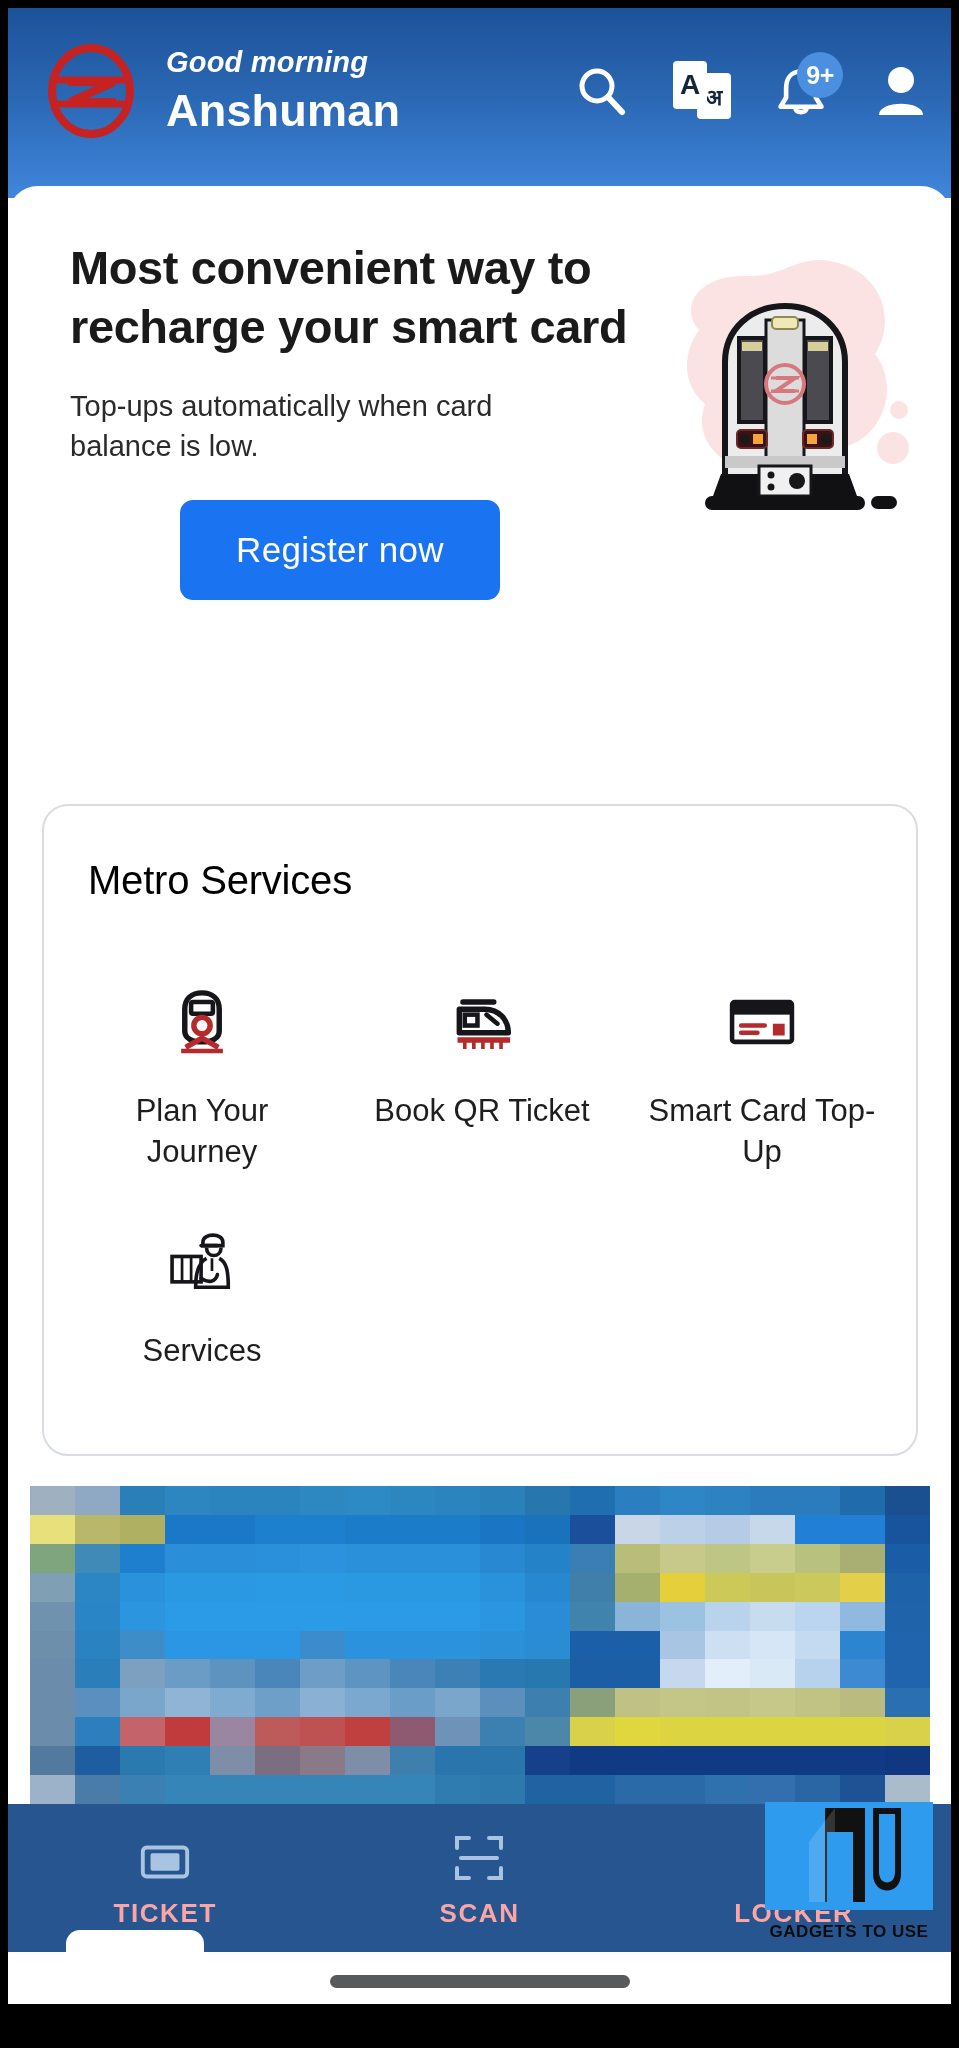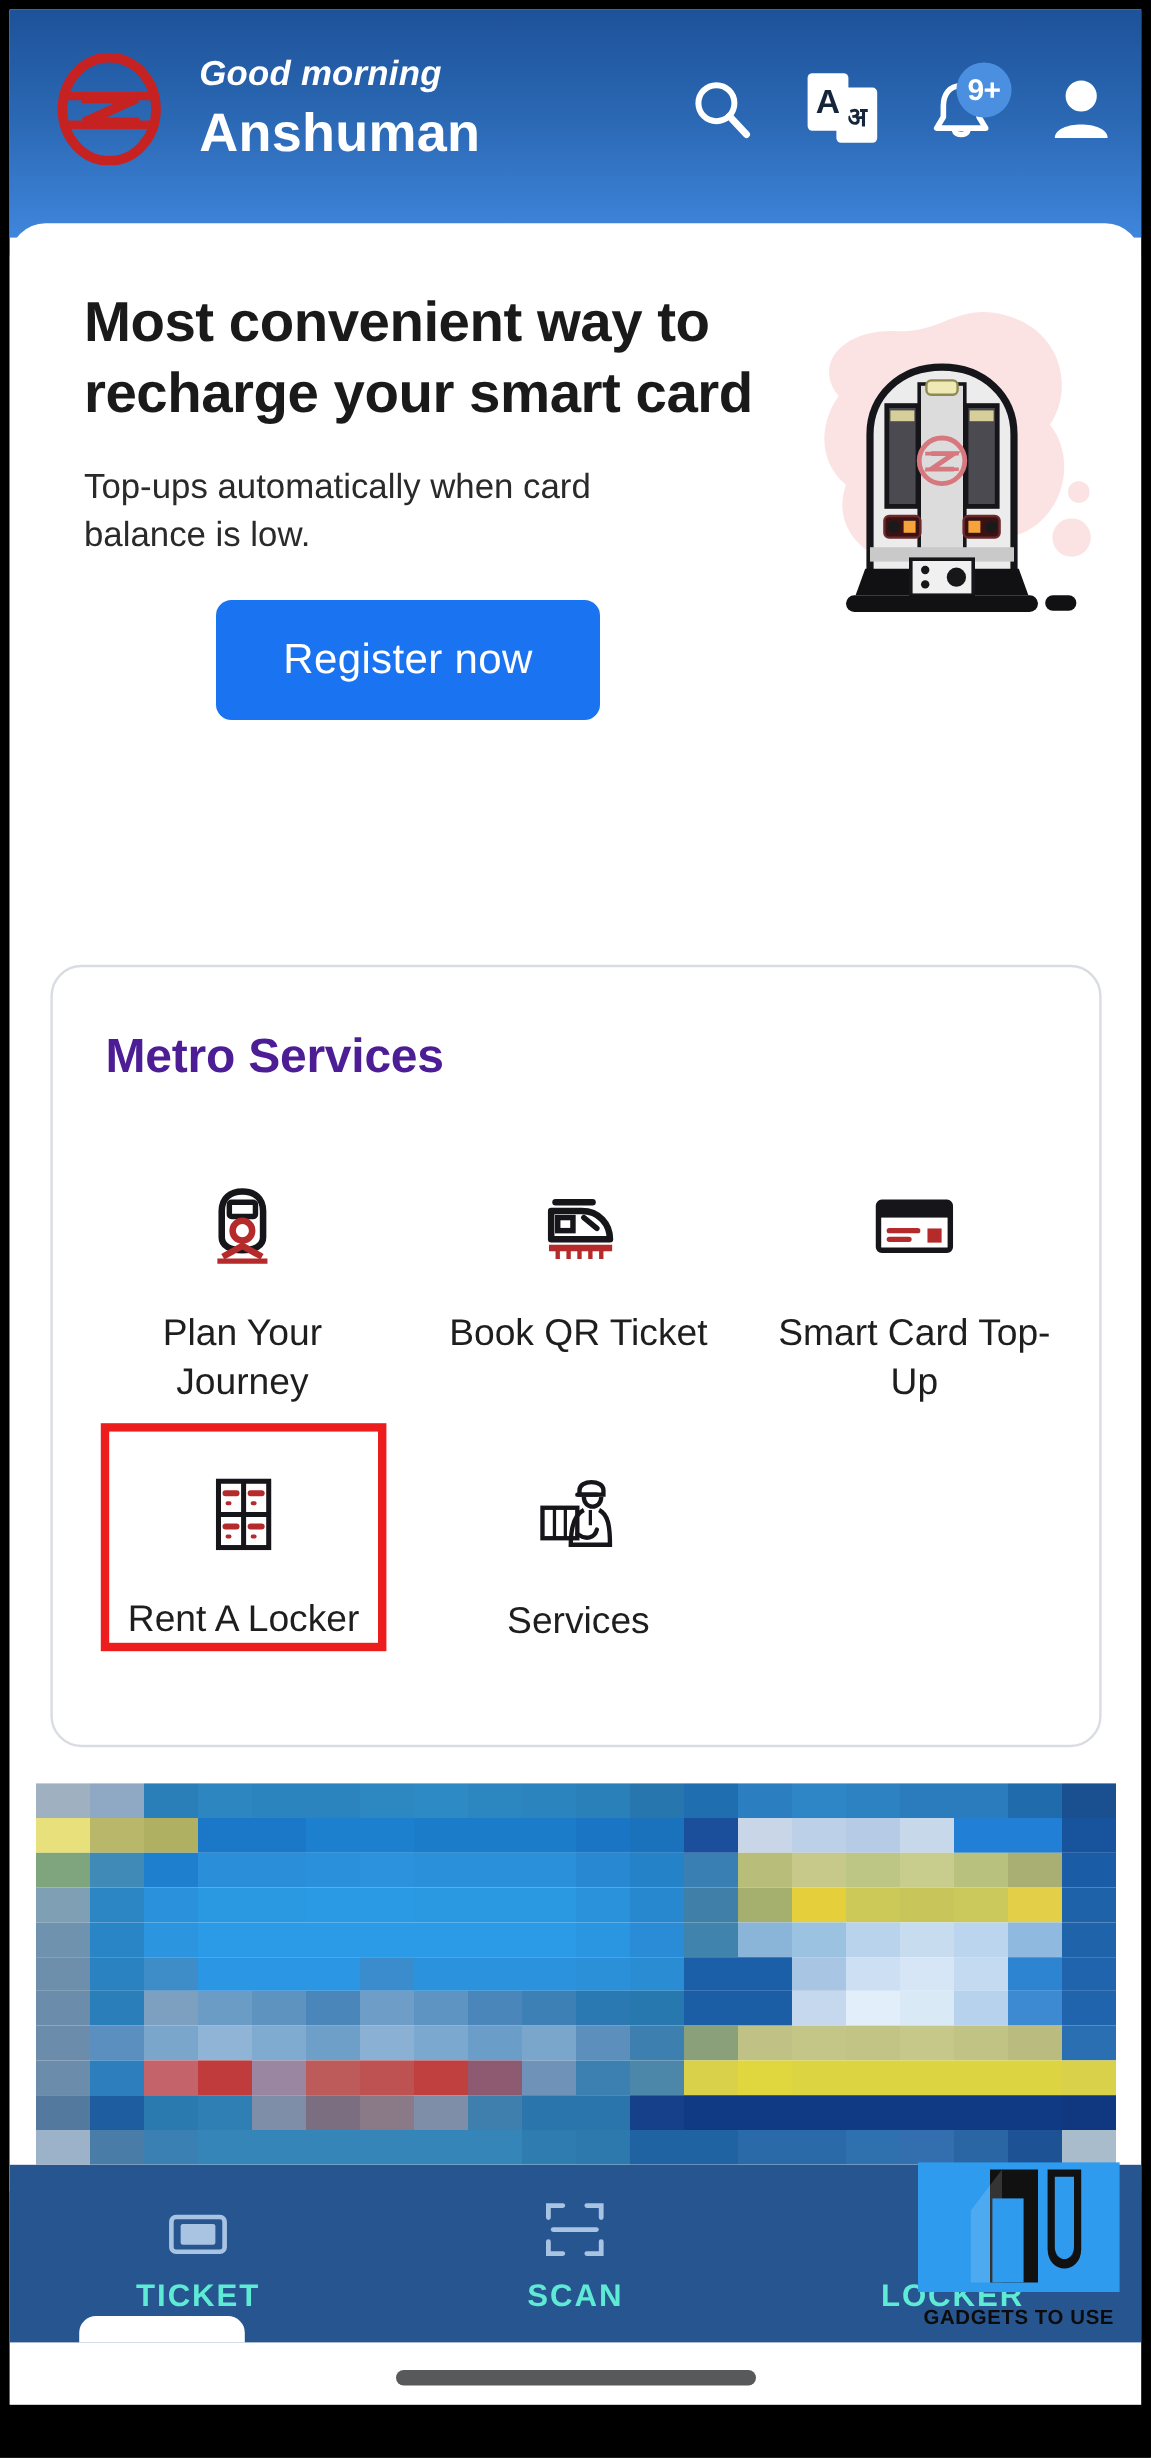--- a/index.html
+++ b/index.html
@@ -104,21 +104,21 @@
 
   
   .ms-card {
     position: absolute; left: 34px; top: 618px;
     width: 876px; height: 652px;
     border: 2px solid #d9dde3; border-radius: 26px;
     background: #fff;
   }
   .ms-title {
     position: absolute; left: 44px; top: 52px;
-    font-size: 40px; font-weight: 700; color: #4c1d95;
+    font-size: 40px; font-weight: 400; color: #000000;
     letter-spacing: -.2px;
   }
   .ms-grid {
     position: absolute; left: 18px; top: 150px;
     width: 840px;
     display: grid; grid-template-columns: repeat(3, 1fr);
     row-gap: 10px;
   }
   .ms-item {
     display: flex; flex-direction: column; align-items: center;
@@ -154,21 +154,21 @@
     width: 943px; height: 148px;
     background: #27558f;
     display: flex;
   }
   .bnav-item {
     flex: 1; display: flex; flex-direction: column;
     align-items: center; justify-content: center; gap: 14px;
     cursor: pointer;
   }
   .bnav-ic { height: 56px; display: flex; align-items: flex-end; }
-  .bnav-lbl { font-size: 26px; font-weight: 700; letter-spacing: 1.6px; color: #5eead4; }
+  .bnav-lbl { font-size: 26px; font-weight: 700; letter-spacing: 1.6px; color: #fca5a5; }
   .bnav-item.active .bnav-lbl { color: #ffffff; }
   .home-pill {
     position: absolute; left: 58px; bottom: 0;
     width: 138px; height: 22px;
     background: #fff; border-radius: 14px 14px 0 0;
   }
   .gesture-bar {
     position: absolute; left: 50%; transform: translateX(-50%);
     bottom: 16px; width: 300px; height: 13px;
     background: #58595b; border-radius: 8px;
@@ -322,31 +322,20 @@
             <svg viewBox="0 0 86 86" width="78" height="78" aria-hidden="true">
               <rect x="10" y="22" width="66" height="44" rx="3" fill="none" stroke="#16161a" stroke-width="5"></rect>
               <rect x="12" y="24" width="62" height="12" fill="#16161a"></rect>
               <path d="M20 48 H46 M20 56 H38" stroke="#b52a2a" stroke-width="5" stroke-linecap="round"></path>
               <rect x="55" y="46" width="13" height="13" fill="#b52a2a"></rect>
             </svg>
           </div>
           <div class="ms-lbl">Smart Card Top-Up</div>
         </div>
 
-        <div class="ms-item hl">
-          <div class="ms-ic">
-            <svg viewBox="0 0 86 86" width="72" height="72" aria-hidden="true">
-              <rect x="18" y="10" width="50" height="66" fill="none" stroke="#16161a" stroke-width="5"></rect>
-              <path d="M43 10 V76 M18 43 H68" stroke="#16161a" stroke-width="5"></path>
-              <path d="M25 22 H36 M50 22 H61 M25 55 H36 M50 55 H61" stroke="#b52a2a" stroke-width="6" stroke-linecap="round"></path>
-              <path d="M27 32 h2 M52 32 h2 M27 65 h2 M52 65 h2" stroke="#b52a2a" stroke-width="4" stroke-linecap="round"></path>
-            </svg>
-          </div>
-          <div class="ms-lbl">Rent A Locker</div>
-        </div>
 
 
         <div class="ms-item">
           <div class="ms-ic">
             <svg viewBox="0 0 86 86" width="78" height="78" aria-hidden="true">
               <path d="M44 22 C44 12 66 12 66 22 L66 26 L44 26 Z" fill="none" stroke="#16161a" stroke-width="4"></path>
               <path d="M42 26 H60" stroke="#16161a" stroke-width="4" stroke-linecap="round"></path>
               <path d="M48 28 C48 40 64 40 64 28" fill="none" stroke="#16161a" stroke-width="4"></path>
               <path d="M48 40 C40 44 36 54 36 72 L72 72 C72 54 70 44 62 40" fill="none" stroke="#16161a" stroke-width="4"></path>
               <path d="M54 40 L54 54" stroke="#16161a" stroke-width="3"></path>

